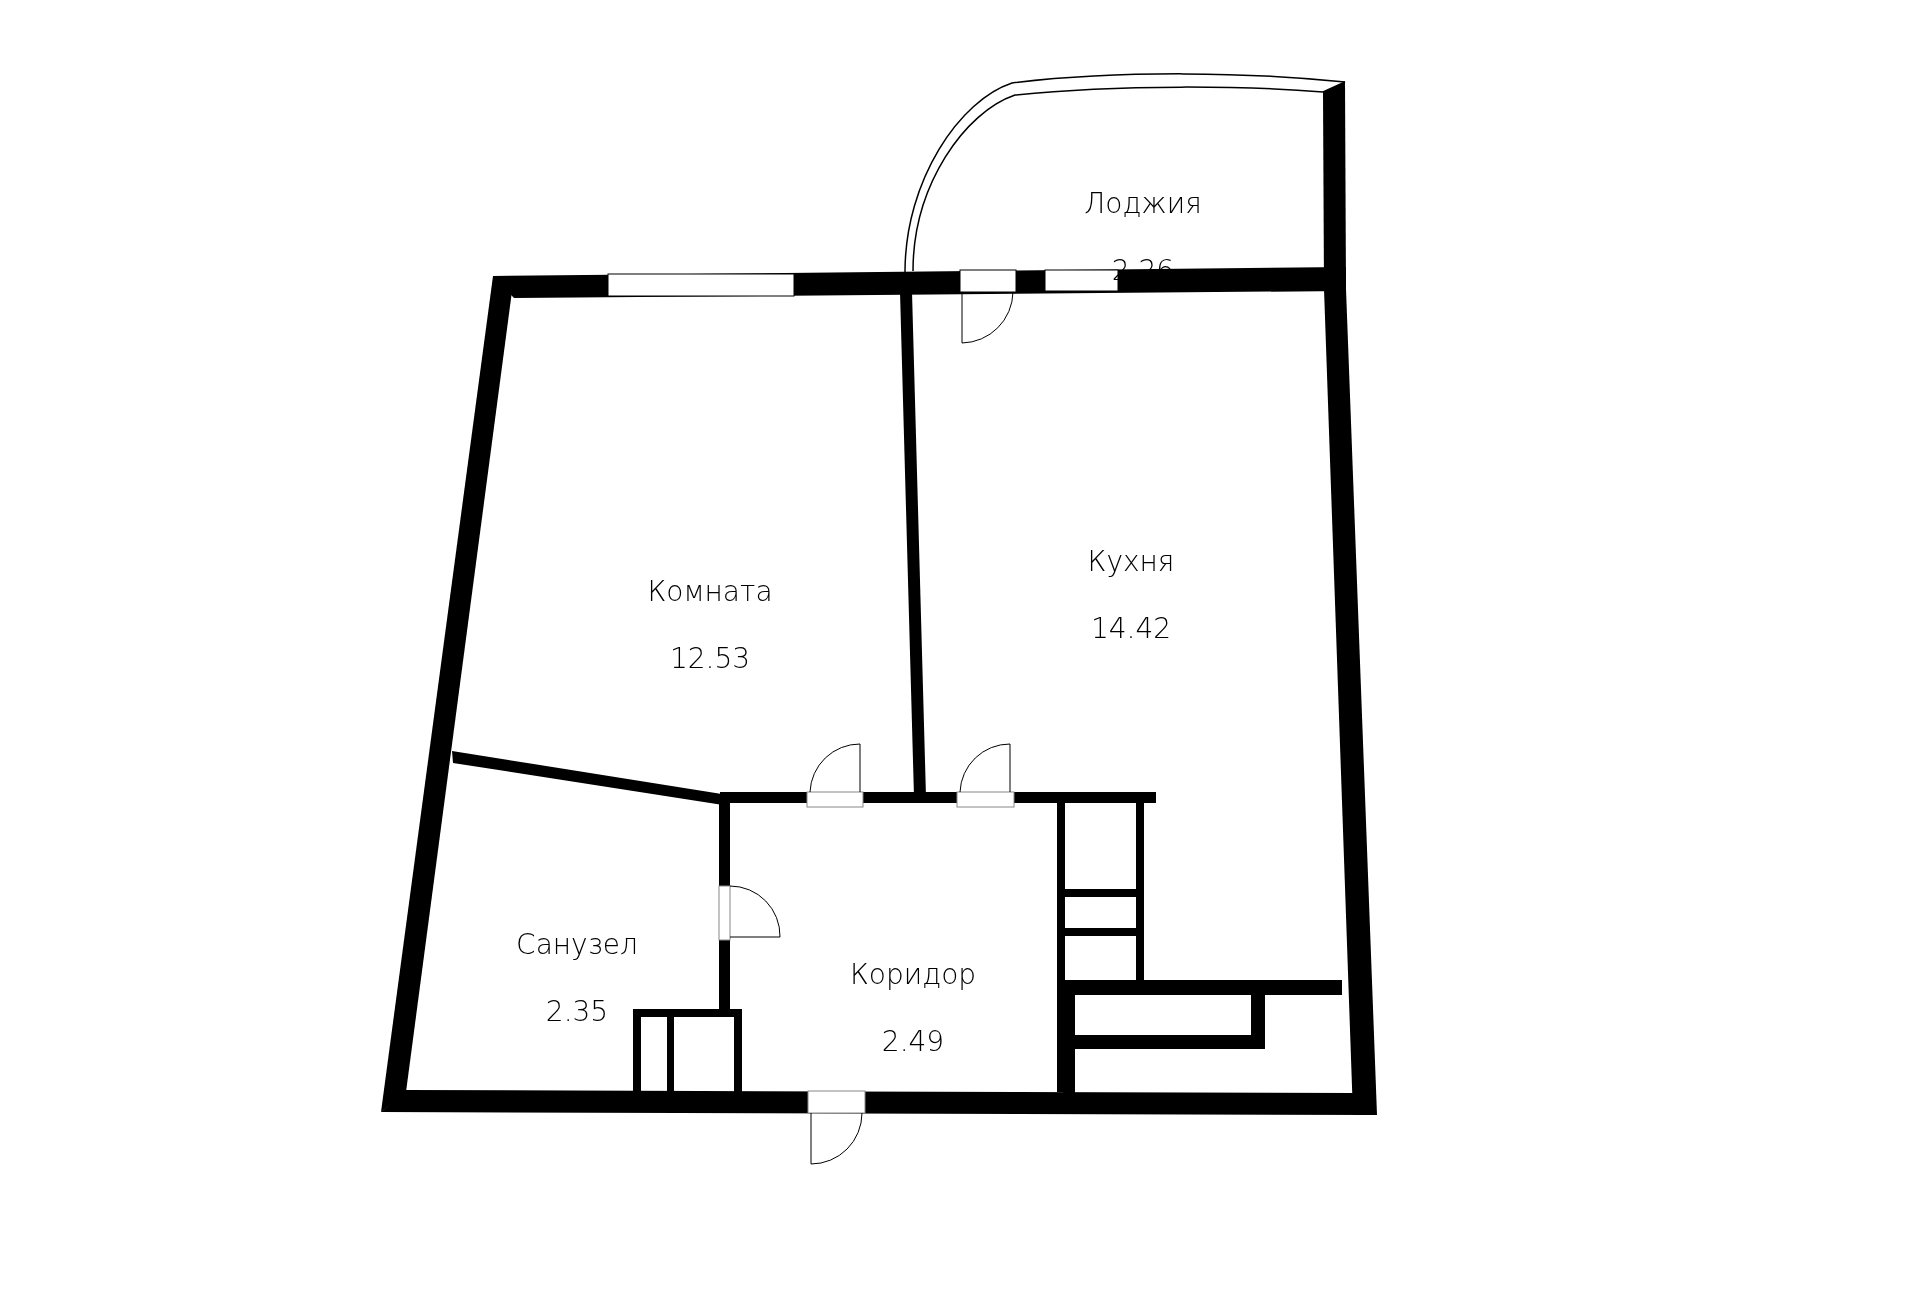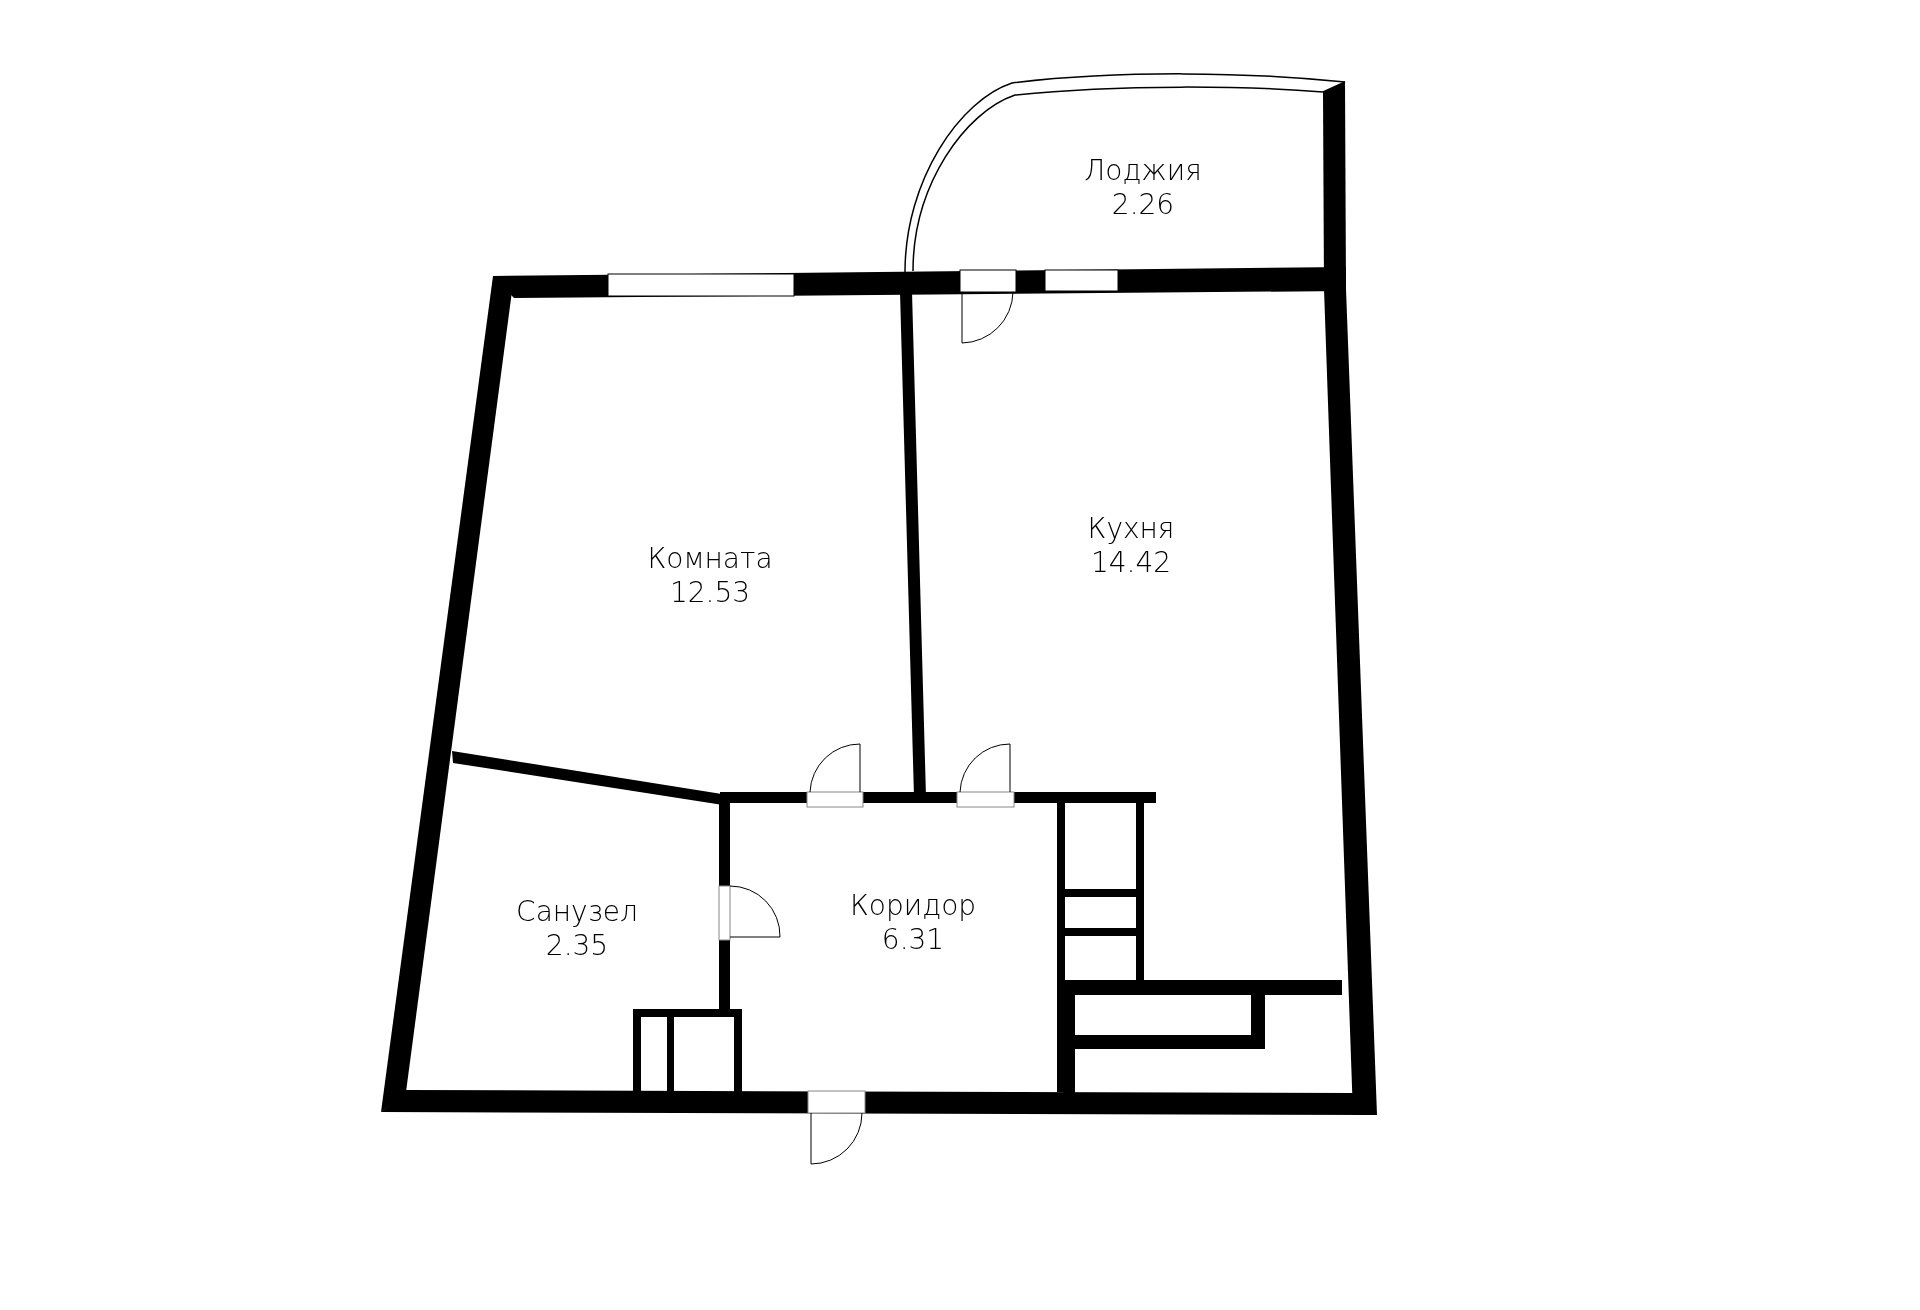--- a/index.html
+++ b/index.html
@@ -9,21 +9,21 @@
     position: absolute;
     transform: translateX(-50%);
     text-align: center;
     font-family: "DejaVu Sans", sans-serif;
     font-size: 28px;
     line-height: 34px;
     color: #000000;
     white-space: nowrap;
     font-weight: 300;
   }
-  .room-label span { display: block; }
+  .room-label span { display: block; margin-top: 33px; }
 </style>
 </head>
 <body>
 
 <svg id="plan" viewBox="0 0 1920 1310" xmlns="http://www.w3.org/2000/svg">
 
   <g fill="none" stroke="#000" stroke-width="1.5">
     <path d="M905,272 C905,180 960,100 1012,83 C1120,70 1250,72 1345,82"></path>
     <path d="M913,271 C913,185 965,112 1015,95 C1120,84 1250,86 1323,92"></path>
     <line x1="1323" y1="92" x2="1345" y2="82"></line>
@@ -110,16 +110,16 @@
   <span>12.53</span>
 </div>
 <div class="room-label" style="left:1131px; top:512px;">
   <span>Кухня</span>
   <span>14.42</span>
 </div>
 <div class="room-label" style="left:577px; top:895px;">
   <span>Санузел</span>
   <span>2.35</span>
 </div>
-<div class="room-label" style="left:913px; top:889px;">
+<div class="room-label" style="left:913px; top:925px;">
   <span>Коридор</span>
-  <span>6.31</span>
+  <span>2.49</span>
 </div>
 
 </body></html>

